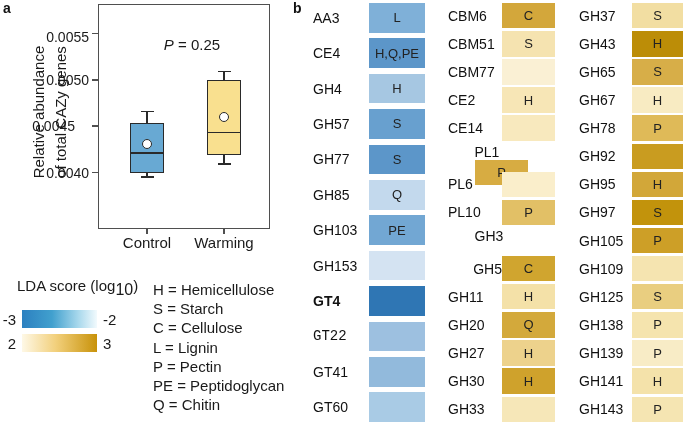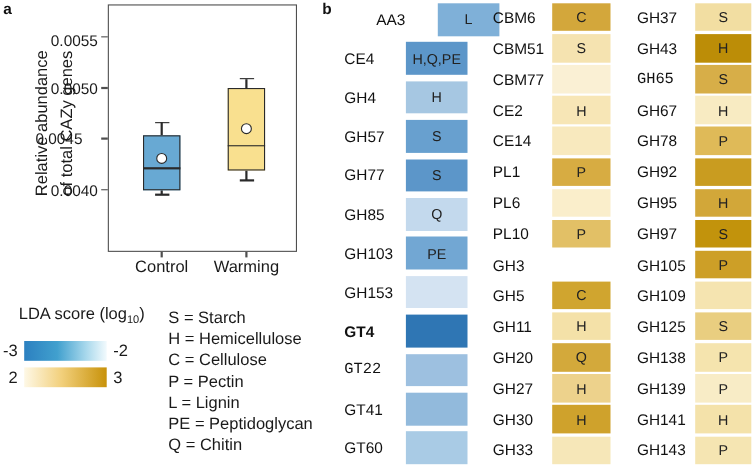--- a/index.html
+++ b/index.html
@@ -18,40 +18,43 @@
   .bline{position:absolute;background:#2a2a2a;}
   .meanpt{position:absolute;width:10px;height:10px;border-radius:50%;background:#fff;
           border:1.6px solid #2a2a2a;box-sizing:border-box;}
   .boxrect{position:absolute;border:1.6px solid #2a2a2a;box-sizing:border-box;}
   .bcol{position:absolute;display:flex;flex-direction:column;justify-content:space-between;}
   .brow{display:flex;align-items:center;}
   .blabel{font-size:14px;color:#111;flex:none;}
   .bcell{flex:none;height:100%;display:flex;align-items:center;justify-content:center;
          font-size:13px;color:#222;}
   .ldatitle{position:absolute;left:17px;top:277px;font-size:15px;color:#1a1a1a;}
-  .ldatitle sub{font-size:10px;}
+  .ldatitle sub{font-size:16px;}
   .cbar{position:absolute;left:22px;width:75px;height:18px;}
   .cbarlab{position:absolute;font-size:15px;color:#1a1a1a;}
   .cbarlab.r{left:0;width:16px;text-align:right;}
   .sublegend{position:absolute;left:153px;top:280px;font-size:15px;line-height:19.2px;color:#1a1a1a;}
 </style>
 </head>
 <body>
 
 <div class="fig">
 
   <div class="plabel" style="left:3px;top:0;">a</div>
 
   <div class="ylab">
     <div>Relative abundance</div>
     <div>of total CAZy genes</div>
   </div>
 
   <div class="frame" id="plotFrame"></div>
 
+  <div class="pval">
+    <span class="it">P</span><span> = 0.25</span>
+  </div>
 
   <div id="aLayer">
       <div class="tickline" style="left: 92px; top: 171.769px; width: 6px; height: 1.5px;"></div>
       <div class="ticklab" style="left: 38px; top: 164.519px; width: 51px;">0.0040</div>
       <div class="tickline" style="left: 92px; top: 125.472px; width: 6px; height: 1.5px;"></div>
       <div class="ticklab" style="left: 24px; top: 118.222px; width: 51px;">0.0045</div>
       <div class="tickline" style="left: 92px; top: 79.1759px; width: 6px; height: 1.5px;"></div>
       <div class="ticklab" style="left: 38px; top: 71.9259px; width: 51px;">0.0050</div>
       <div class="tickline" style="left: 92px; top: 32.8796px; width: 6px; height: 1.5px;"></div>
       <div class="ticklab" style="left: 38px; top: 29px; width: 51px;">0.0055</div>
@@ -71,21 +74,21 @@
       <div class="bline" style="left: 217.5px; top: 70.7926px; width: 13px; height: 1.6px;"></div>
       <div class="bline" style="left: 217.5px; top: 163.385px; width: 13px; height: 1.6px;"></div>
       <div class="boxrect" style="left: 207px; top: 79.9259px; width: 34px; height: 75px; background: rgb(249, 224, 143);"></div>
       <div class="bline" style="left: 207px; top: 131.904px; width: 34px; height: 1.6px;"></div>
       <div class="meanpt" style="left: 219px; top: 111.963px;"></div>
     </div>
 
   <div class="plabel" style="left:293px;top:0;">b</div>
 
   <div id="bcol0" class="bcol" style="left: 313px; top: 3px; height: 419px; width: 112px;">
-      <div class="brow" style="height: 29.5px; margin-left: 29px;">
+      <div class="brow" style="height: 29.5px;">
         <div class="blabel" style="width: 56px;">AA3</div>
         <div class="bcell" style="width: 56px; background: rgb(127, 176, 216);">L</div>
       </div>
       <div class="brow" style="height: 29.5px;">
         <div class="blabel" style="width: 56px;">CE4</div>
         <div class="bcell" style="width: 56px; background: rgb(92, 150, 201);">H,Q,PE</div>
       </div>
       <div class="brow" style="height: 29.5px;">
         <div class="blabel" style="width: 56px;">GH4</div>
         <div class="bcell" style="width: 56px; background: rgb(166, 199, 226);">H</div>
@@ -141,37 +144,37 @@
         <div class="bcell" style="width: 53px; background: rgb(250, 240, 212);"></div>
       </div>
       <div class="brow" style="height: 25.4px;">
         <div class="blabel" style="width: 54px;">CE2</div>
         <div class="bcell" style="width: 53px; background: rgb(247, 230, 182);">H</div>
       </div>
       <div class="brow" style="height: 25.4px;">
         <div class="blabel" style="width: 54px;">CE14</div>
         <div class="bcell" style="width: 53px; background: rgb(248, 233, 190);"></div>
       </div>
-      <div class="brow" style="height: 25.4px;">
+      <div class="brow" style="height: 25.4px; flex-direction: column;">
         <div class="blabel" style="width: 54px;">PL1</div>
         <div class="bcell" style="width: 53px; background: rgb(215, 172, 66);">P</div>
       </div>
       <div class="brow" style="height: 25.4px;">
         <div class="blabel" style="width: 54px;">PL6</div>
         <div class="bcell" style="width: 53px; background: rgb(250, 238, 203);"></div>
       </div>
       <div class="brow" style="height: 25.4px;">
         <div class="blabel" style="width: 54px;">PL10</div>
         <div class="bcell" style="width: 53px; background: rgb(226, 192, 102);">P</div>
       </div>
-      <div class="brow" style="height: 25.4px;">
+      <div class="brow" style="height: 25.4px; flex-direction: column;">
         <div class="blabel" style="width: 54px;">GH3</div>
       </div>
       <div class="brow" style="height: 25.4px;">
-        <div class="blabel" style="width: 54px;">GH5</div>
+        <div class="blabel" style="width: 54px; text-align: right;">GH5</div>
         <div class="bcell" style="width: 53px; background: rgb(208, 165, 47);">C</div>
       </div>
       <div class="brow" style="height: 25.4px;">
         <div class="blabel" style="width: 54px;">GH11</div>
         <div class="bcell" style="width: 53px; background: rgb(244, 225, 168);">H</div>
       </div>
       <div class="brow" style="height: 25.4px;">
         <div class="blabel" style="width: 54px;">GH20</div>
         <div class="bcell" style="width: 53px; background: rgb(211, 169, 59);">Q</div>
       </div>
@@ -191,21 +194,21 @@
   <div id="bcol2" class="bcol" style="left: 579px; top: 3px; height: 419px; width: 104px;">
       <div class="brow" style="height: 25.4px;">
         <div class="blabel" style="width: 53px;">GH37</div>
         <div class="bcell" style="width: 51px; background: rgb(242, 222, 162);">S</div>
       </div>
       <div class="brow" style="height: 25.4px;">
         <div class="blabel" style="width: 53px;">GH43</div>
         <div class="bcell" style="width: 51px; background: rgb(188, 141, 7);">H</div>
       </div>
       <div class="brow" style="height: 25.4px;">
-        <div class="blabel" style="width: 53px; font-family: Liberation Mono, monospace;">GH65</div>
+        <div class="blabel" style="width: 53px;">GH65</div>
         <div class="bcell" style="width: 51px; background: rgb(215, 174, 72);">S</div>
       </div>
       <div class="brow" style="height: 25.4px;">
         <div class="blabel" style="width: 53px;">GH67</div>
         <div class="bcell" style="width: 51px; background: rgb(248, 235, 194);">H</div>
       </div>
       <div class="brow" style="height: 25.4px;">
         <div class="blabel" style="width: 53px;">GH78</div>
         <div class="bcell" style="width: 51px; background: rgb(223, 186, 88);">P</div>
       </div>
@@ -258,23 +261,23 @@
   <div class="cbar" id="barNeg" style="top: 310px; background: linear-gradient(to right, rgb(44, 128, 192) 0%, rgb(65, 160, 206) 40%, rgb(168, 216, 236) 75%, rgb(242, 250, 253) 100%);"></div>
   <div class="cbar" id="barPos" style="top: 334px; background: linear-gradient(to right, rgb(254, 248, 230) 0%, rgb(242, 208, 124) 45%, rgb(200, 146, 10) 100%);"></div>
 
   <div class="cbarlab r" style="top:311px;">-3</div>
   <div class="cbarlab" style="left:103px;top:311px;">-2</div>
   <div class="cbarlab r" style="top:335px;">2</div>
   <div class="cbarlab" style="left:103px;top:335px;">3</div>
 
   <div class="sublegend">
     <div id="subItems">
+        <div>H = Hemicellulose</div>
         <div>S = Starch</div>
-        <div>H = Hemicellulose</div>
         <div>C = Cellulose</div>
+        <div>L = Lignin</div>
         <div>P = Pectin</div>
-        <div>L = Lignin</div>
         <div>PE = Peptidoglycan</div>
         <div>Q = Chitin</div>
       </div>
   </div>
 
 </div>
 
 </body></html>

